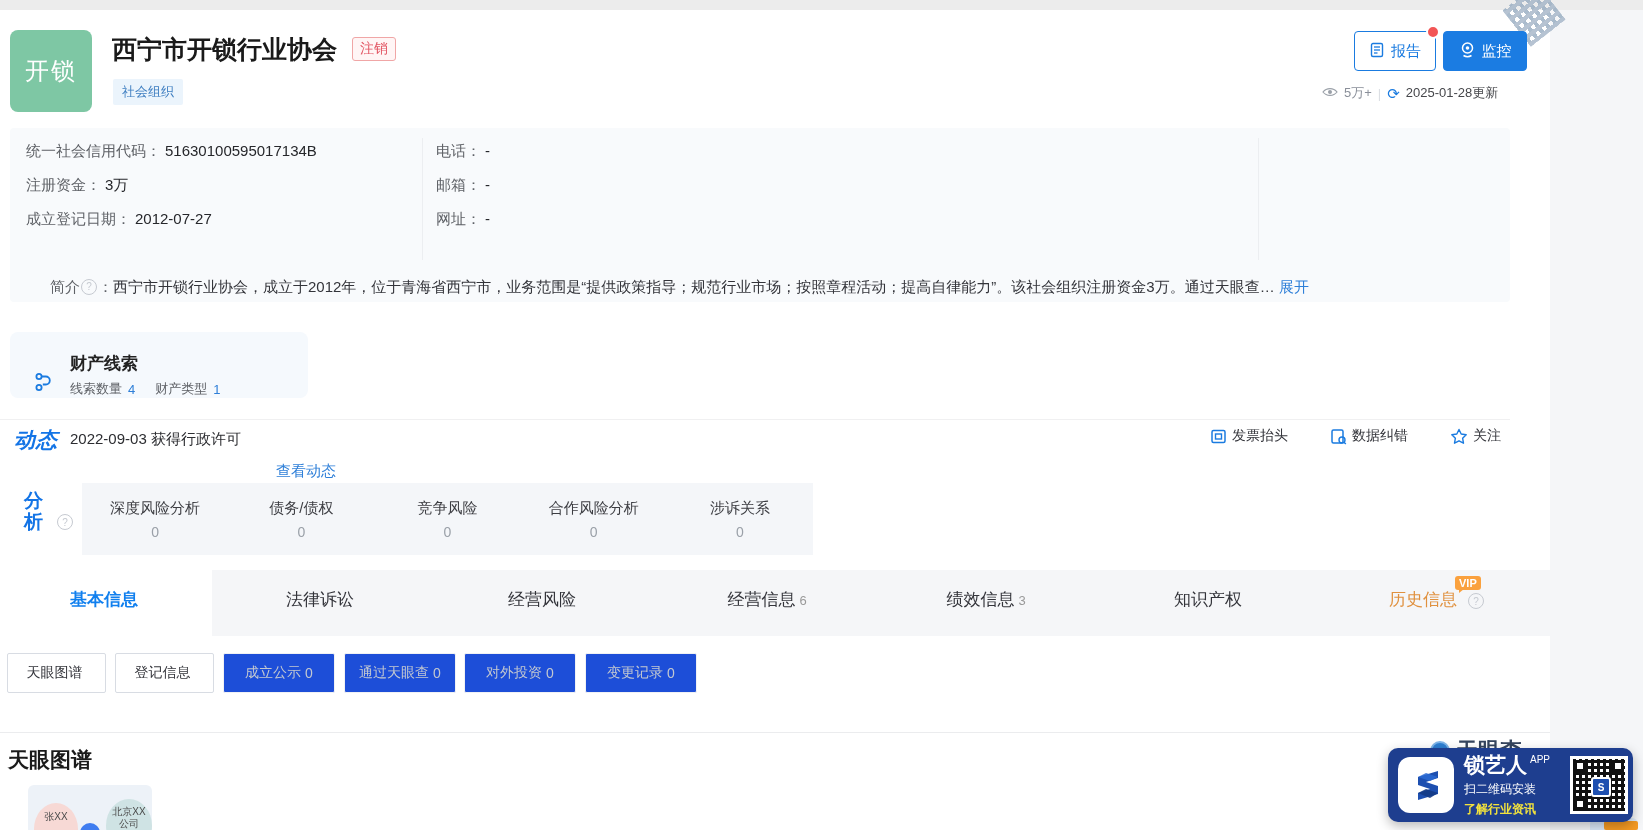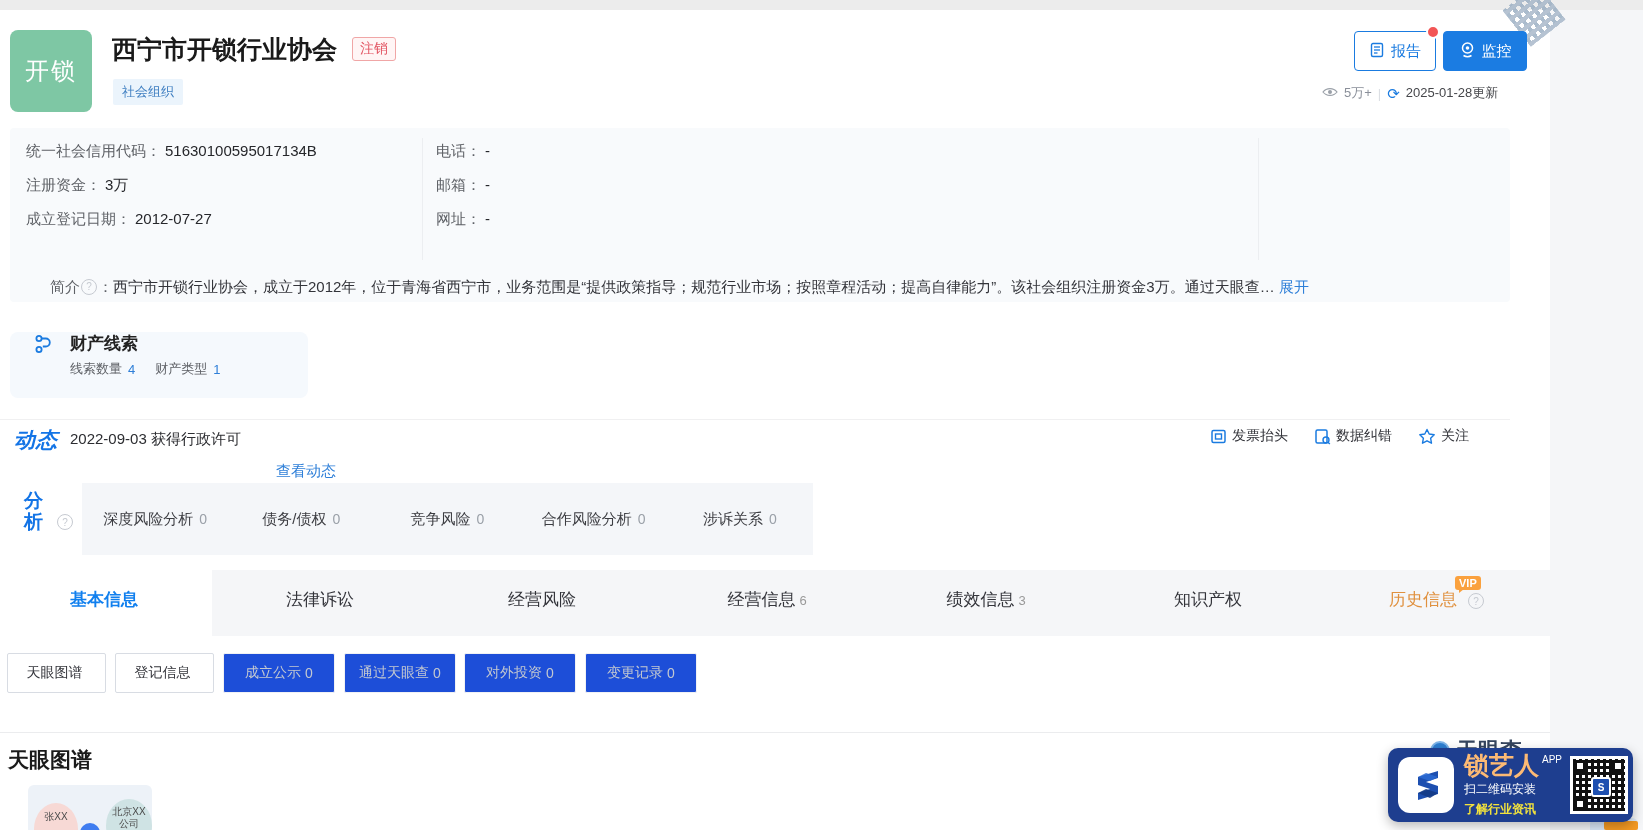--- a/index.html
+++ b/index.html
@@ -35,39 +35,39 @@
   .nearby-btn{display:inline-block;margin-left:10px;font-size:12px;color:#555;background:#fff;
     border:1px solid #d9dde4;border-radius:2px;padding:2px 8px;vertical-align:1px;cursor:pointer;}
   .intro-row{position:absolute;left:16px;top:150px;width:1475px;font-size:15px;color:#33343a;white-space:nowrap;overflow:hidden;margin-left:24px;}
   .intro-label{color:#5e6166;}
   .help{display:inline-flex;width:14px;height:14px;border:1px solid #c6cad1;border-radius:50%;color:#c6cad1;
     font-size:10px;align-items:center;justify-content:center;vertical-align:2px;margin:0 1px;}
   .link{color:#2e7fd8;cursor:pointer;}
 
   
   .clue-card{left:10px;top:332px;width:298px;height:66px;background:#f5f9fd;border-radius:8px;
-    display:flex;align-items:flex-start;cursor:pointer;}
+    display:flex;align-items:flex-end;cursor:pointer;}
   .clue-icon{margin:0 14px 0 22px;}
   .clue-title{font-size:17px;font-weight:bold;color:#222;}
   .clue-stats{font-size:13px;color:#5e6166;margin-top:5px;display:flex;gap:6px;align-items:center;}
   .clue-num{color:#2e7fd8;}
 
   
   .dyn-divider{left:0;top:419px;width:1510px;height:1px;background:#f0f0f1;}
   .dyn-logo{left:14px;top:426px;font-size:21px;font-weight:900;font-style:italic;color:#1374e6;letter-spacing:1px;}
   .dyn-text{left:70px;top:430px;font-size:15px;color:#2c2d31;}
   .dyn-link{left:276px;top:430px;font-size:15px;margin-top:32px;}
-  .dyn-actions{left:1210px;top:427px;width:316px;display:flex;gap:26px;align-items:center;font-size:14px;color:#33343a;}
+  .dyn-actions{left:1210px;top:427px;width:316px;display:flex;gap:42px;align-items:center;font-size:14px;color:#33343a;}
   .dyn-action{display:flex;align-items:center;gap:5px;cursor:pointer;white-space:nowrap;}
 
   
   .ana-logo{left:24px;top:490px;font-size:19px;font-weight:800;color:#1374e6;line-height:21px;text-align:center;}
   .ana-help{left:56px;top:514px;}
   .ana-bar{left:82px;top:483px;width:731px;height:72px;background:#f4f6f9;display:flex;}
-  .ana-item{flex:1;display:flex;flex-direction:row;align-items:center;justify-content:center;gap:6px;cursor:pointer;}
+  .ana-item{flex:1;display:flex;flex-direction:column;align-items:center;justify-content:center;gap:6px;cursor:pointer;}
   .ana-label{font-size:15px;color:#3c3d42;}
   .ana-count{font-size:14px;color:#9aa0a8;}
 
   
   .tabbar{left:0;top:570px;width:1550px;height:66px;background:#f5f6f8;}
   .tab-active-bg{left:0;top:570px;width:212px;height:66px;background:#fff;}
   .tab{position:absolute;top:588px;transform:translateX(-50%);font-size:17px;color:#33343a;cursor:pointer;white-space:nowrap;}
   .tab .count{font-size:13px;color:#999;margin-left:4px;}
   .tab.active{color:#107fee;font-weight:bold;}
   .tab.history{color:#e0913f;}
@@ -97,21 +97,21 @@
   
   .tyc-mark{left:1430px;top:736px;display:flex;align-items:center;gap:6px;}
   .tyc-circle{width:16px;height:16px;border-radius:50%;background:#2e7fd2;border:2px solid #7eb4e8;}
   .tyc-text{font-size:22px;font-weight:bold;color:#35455e;}
   .app-banner{left:1388px;top:748px;width:245px;height:74px;background:#1e3e8f;border-radius:10px;
     box-shadow:0 4px 12px rgba(0,0,0,.28);display:flex;align-items:center;cursor:pointer;}
   .app-logo{width:56px;height:56px;background:#fff;border-radius:12px;margin-left:10px;
     display:flex;align-items:center;justify-content:center;}
   .app-texts{margin-left:10px;width:100px;}
   .app-name-row{display:flex;align-items:flex-start;gap:3px;}
-  .app-name{font-size:25px;font-weight:bold;color:#fdba74;line-height:24px;}
+  .app-name{font-size:21px;font-weight:bold;color:#ffffff;line-height:24px;}
   .app-suffix{font-size:10px;color:#fff;margin-top:1px;}
   .app-line1{font-size:12px;color:#fff;margin-top:4px;}
   .app-line2{font-size:12px;color:#f2e23d;font-weight:bold;margin-top:3px;}
   .qr{width:58px;height:58px;background:#fff;margin-left:6px;position:relative;padding:3px;box-sizing:border-box;}
   .qr-grid{width:100%;height:100%;
     background:repeating-linear-gradient(0deg,#111 0 3px,transparent 3px 6px),
                repeating-linear-gradient(90deg,#111 0 3px,#fff 3px 6px);}
   .qr-eye{position:absolute;width:12px;height:12px;border:3px solid #111;background:#fff;box-sizing:border-box;}
   .qr-eye.tl{left:4px;top:4px;} .qr-eye.tr{right:4px;top:4px;} .qr-eye.bl{left:4px;bottom:4px;}
   .qr-center{position:absolute;left:21px;top:21px;width:16px;height:16px;background:#1d4fb0;border-radius:3px;

